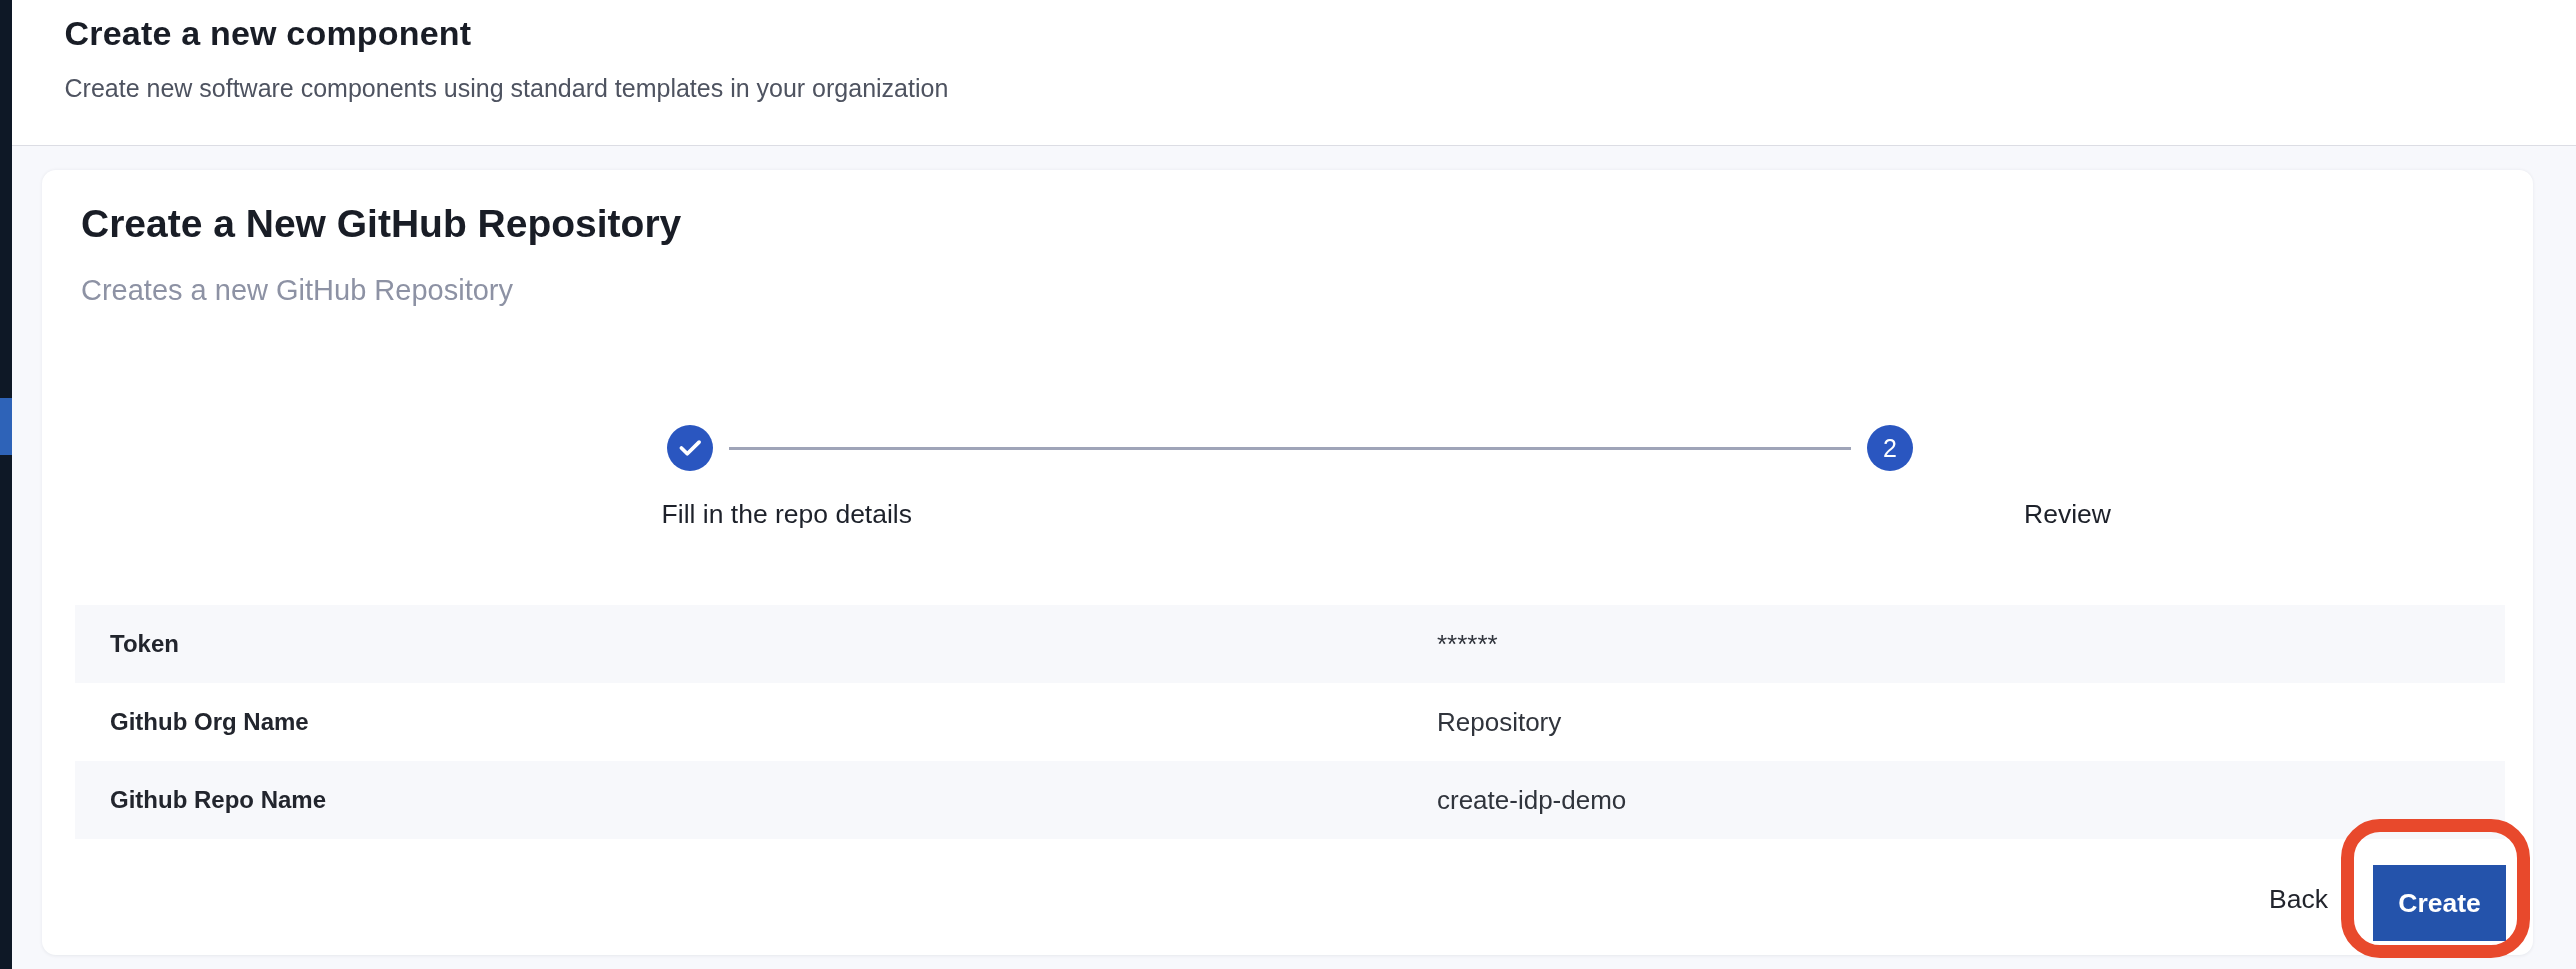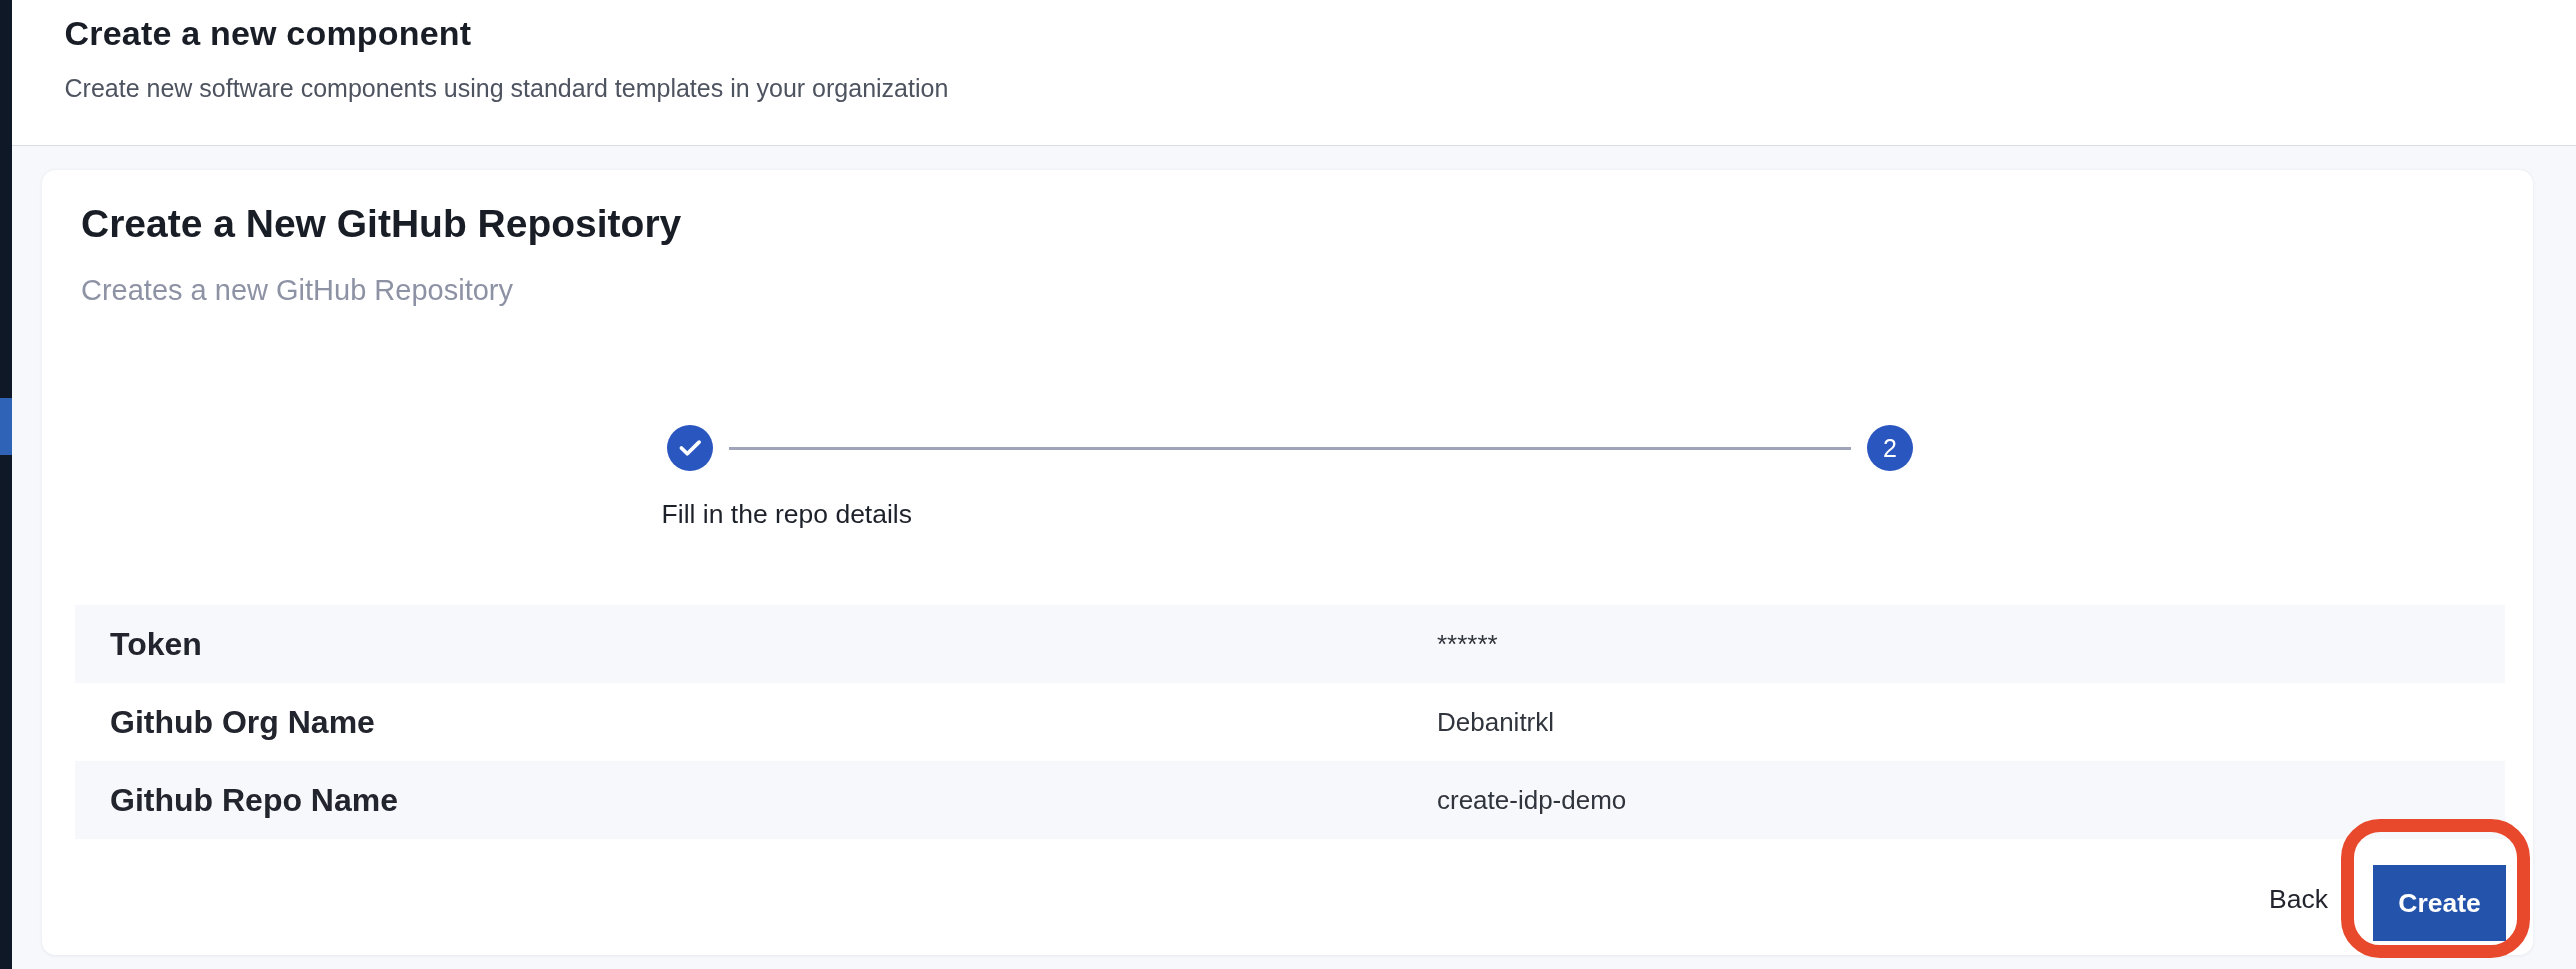--- a/index.html
+++ b/index.html
@@ -91,21 +91,21 @@
     width: 2430px;
   }
   .review-row {
     position: relative;
     width: 100%; height: 78px;
   }
   .review-row.shaded { background: #f7f8fb; }
   .review-row-label {
     position: absolute; left: 35px; top: 50%;
     transform: translateY(-50%);
-    font-size: 32px; font-weight: 700; color: #22252d;
+    font-size: 24px; font-weight: 700; color: #22252d;
   }
   .review-row-value {
     position: absolute; left: 1362px; top: 50%;
     transform: translateY(-50%);
     font-size: 26px; font-weight: 400; color: #30343c;
   }
 
   
   .back-button {
     position: absolute; left: 2199px; top: 698px;
@@ -158,29 +158,30 @@
     <span style="display:flex">
       <svg width="26.5" height="26.5" viewBox="0 0 24 24" fill="none">
         <polyline points="20 6.5 9.3 17 4 11.8" stroke="#ffffff" stroke-width="3.4" stroke-linecap="round" stroke-linejoin="round"></polyline>
       </svg>
     </span>
   </div>
   <div class="step-circle active">
     <span class="step-number">2</span>
   </div>
   <div class="step-label first">Fill in the repo details</div>
+  <div class="step-label second">Review</div>
 
   <div class="review-table">
     <div class="review-row shaded">
       <span class="review-row-label">Token</span>
       <span class="review-row-value">******</span>
     </div>
     <div class="review-row">
       <span class="review-row-label">Github Org Name</span>
-      <span class="review-row-value">Debanitrkl</span>
+      <span class="review-row-value">Repository</span>
     </div>
     <div class="review-row shaded">
       <span class="review-row-label">Github Repo Name</span>
       <span class="review-row-value">create-idp-demo</span>
     </div>
   </div>
 
   <button class="back-button">Back</button>
   <button class="create-button">Create</button>
 

